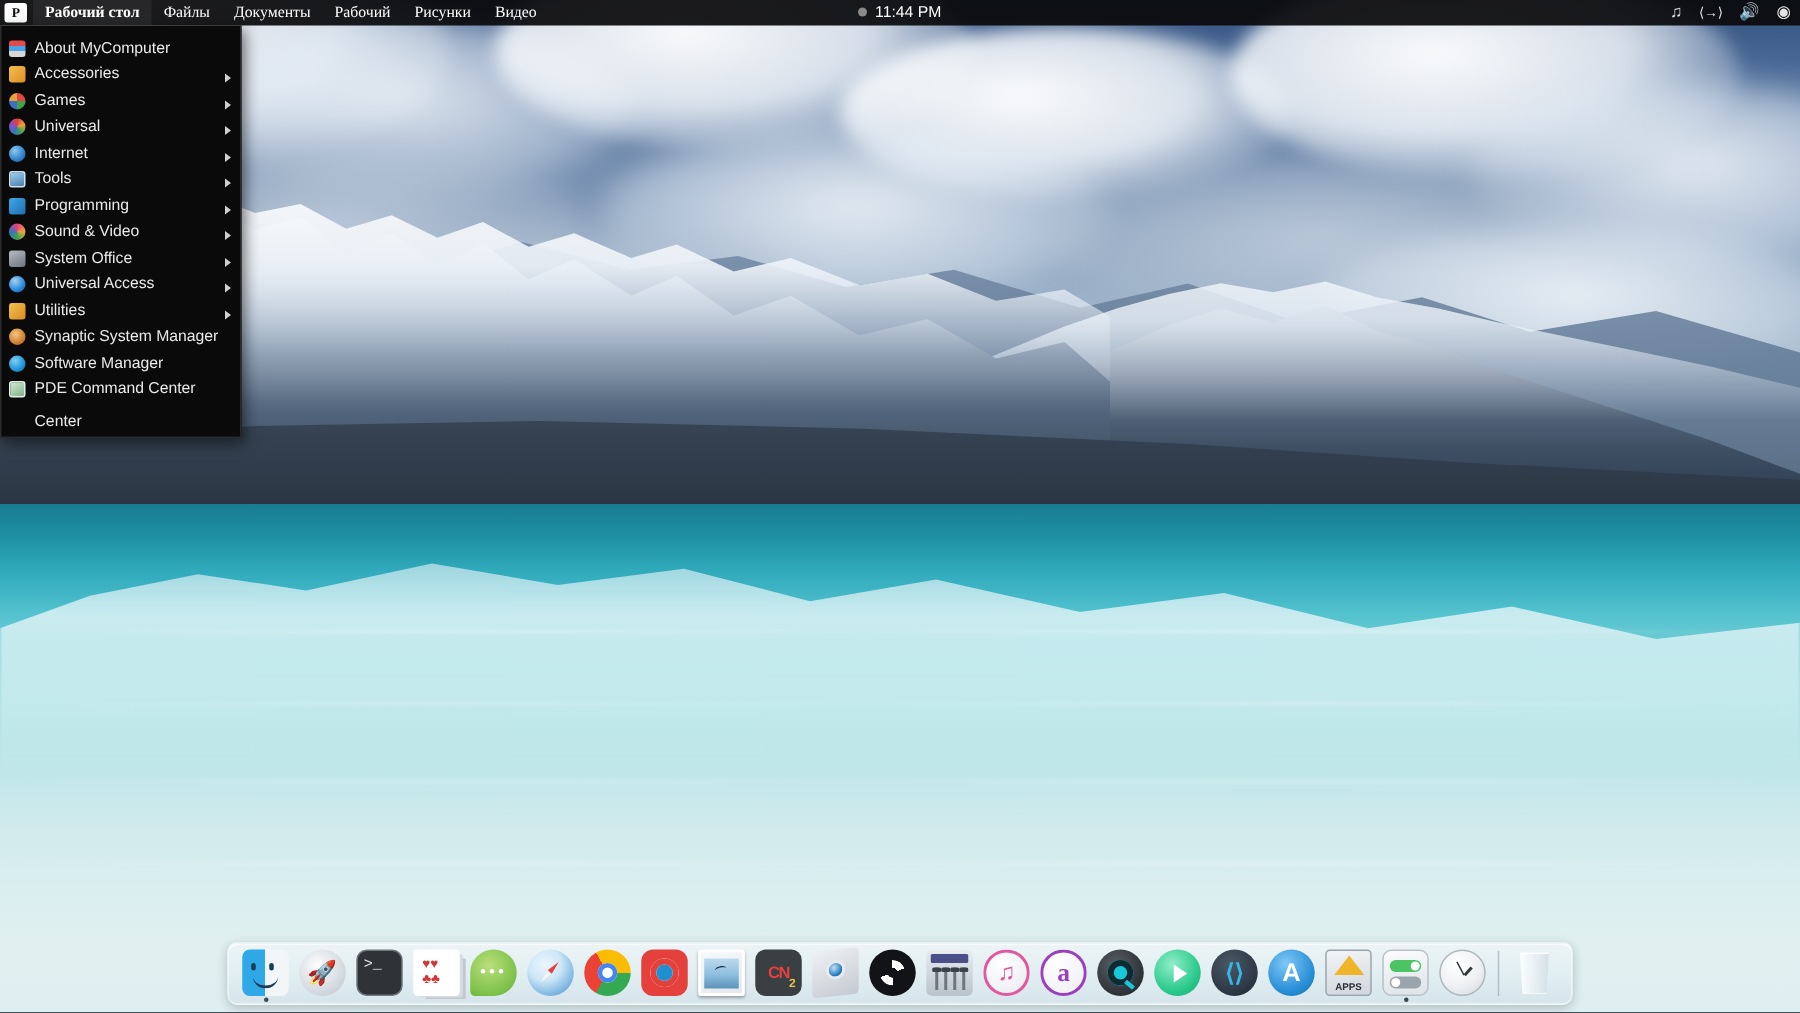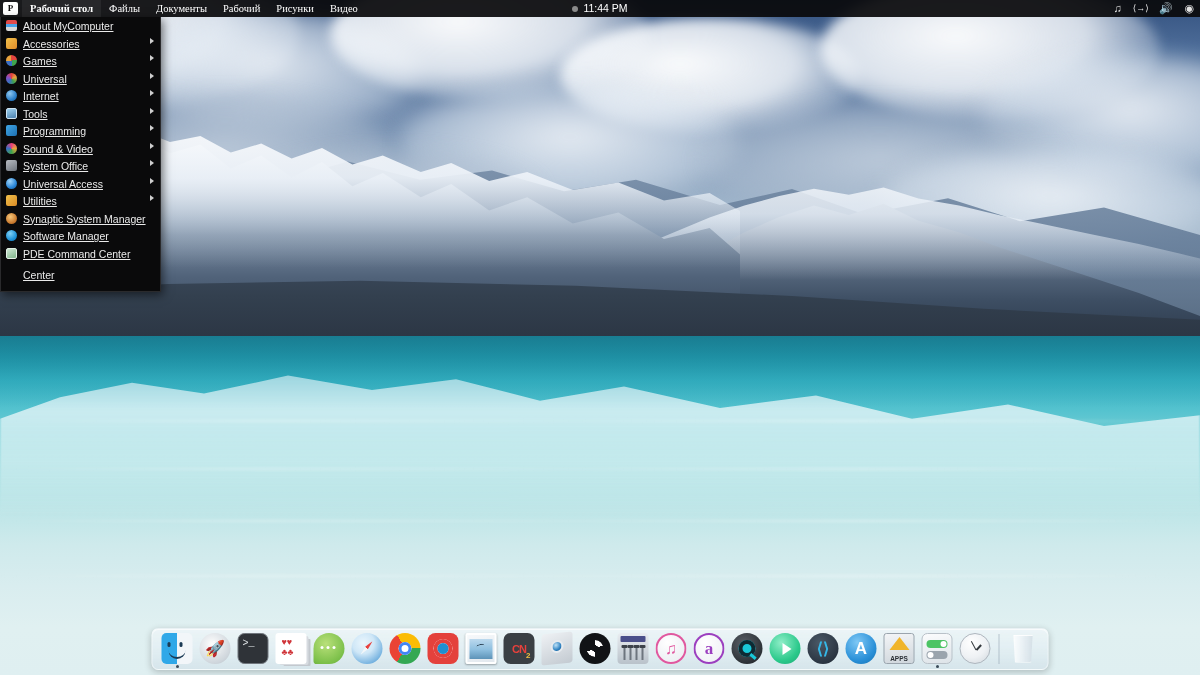--- a/index.html
+++ b/index.html
@@ -124,24 +124,23 @@
   .mb-right .ic { font-size:11px; color:#e4e4e4; line-height:17px; }
 
   
   #appmenu {
     position:absolute; left:0; top:17px; width:161px;
     background:#0a0a0b; border:1px solid #2a2a2c; border-top:none;
     box-shadow:2px 3px 9px rgba(0,0,0,0.55);
     padding:3px 0 4px 0; z-index:45;
   }
   .mi {
-    display:flex; align-items:flex-start; height:17.5px;
+    display:flex; align-items:flex-end; height:17.5px;
     padding:0 6px 0 5px; color:#eaeaea; font-size:10.5px;
     position:relative;
-    text-decoration:underline;
   }
   .mi-ic {
     width:11px; height:11px; margin-right:6px; flex:0 0 11px;
     border-radius:2px; position:relative;
   }
   .mi-ic.blank { background:none; }
   .mi-label { flex:1; white-space:nowrap; overflow:hidden; }
   .mi-arrow {
     width:0; height:0; margin-left:4px;
     border-left:4px solid #cfcfcf;

